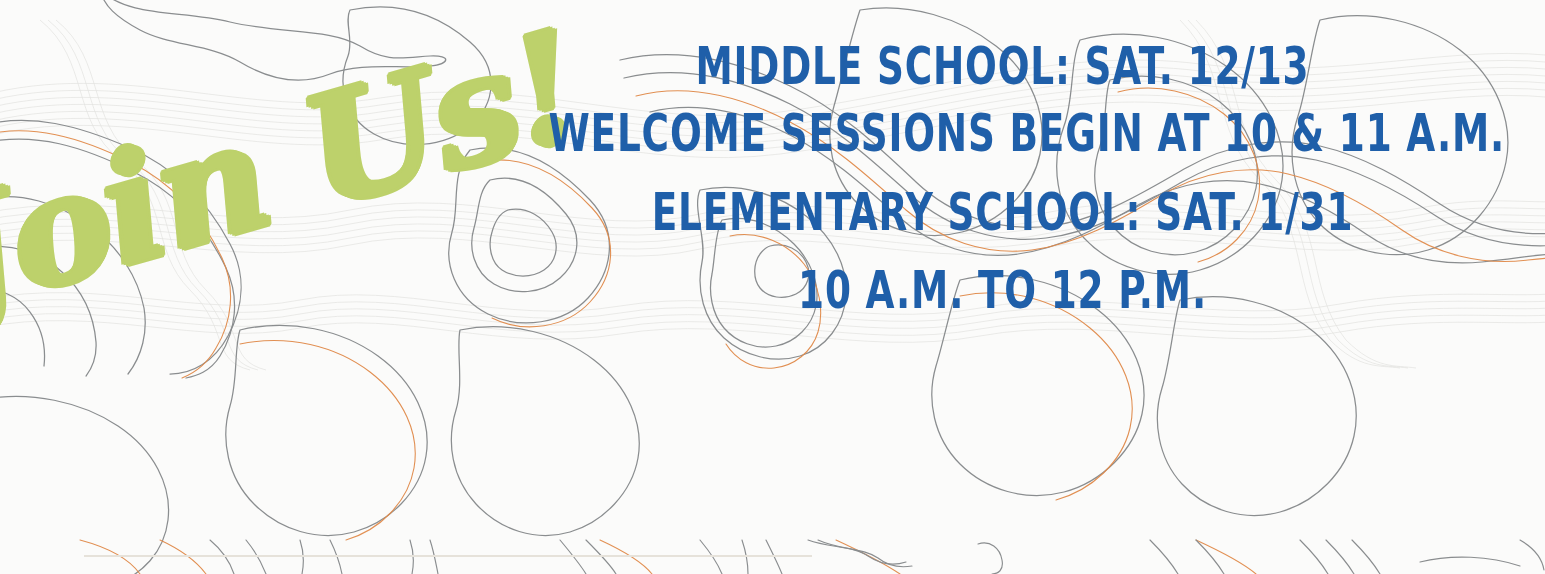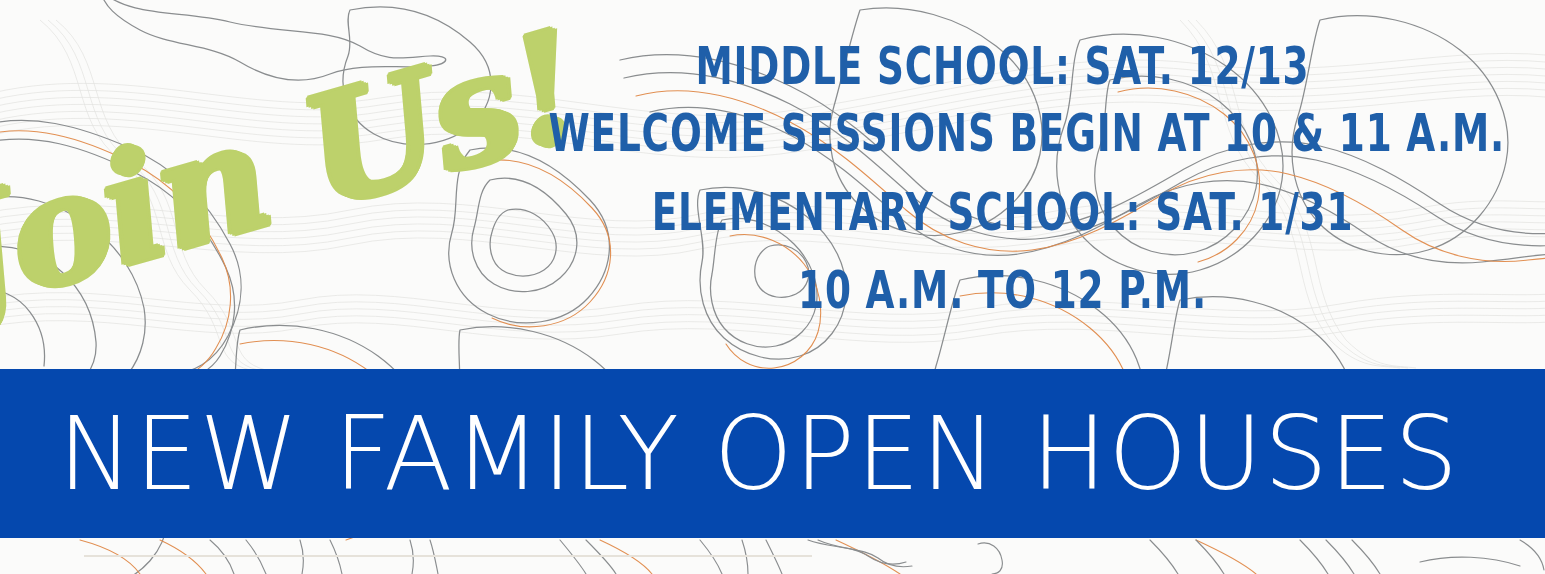--- a/index.html
+++ b/index.html
@@ -218,17 +218,14 @@
     <span id="join-us-text">Join Us!</span>
   </div>
 
   <div id="details">
     <div class="detail-line l1">MIDDLE SCHOOL: SAT. 12/13</div>
     <div class="detail-line l2">WELCOME SESSIONS BEGIN AT 10 &amp; 11 A.M.</div>
     <div class="detail-line l3">ELEMENTARY SCHOOL: SAT. 1/31</div>
     <div class="detail-line l4">10 A.M. TO 12 P.M.</div>
   </div>
 
-  <div id="banner">
-    <span id="banner-title">NEW FAMILY OPEN HOUSES</span>
-  </div>
 
 </div>
 
 </body></html>

